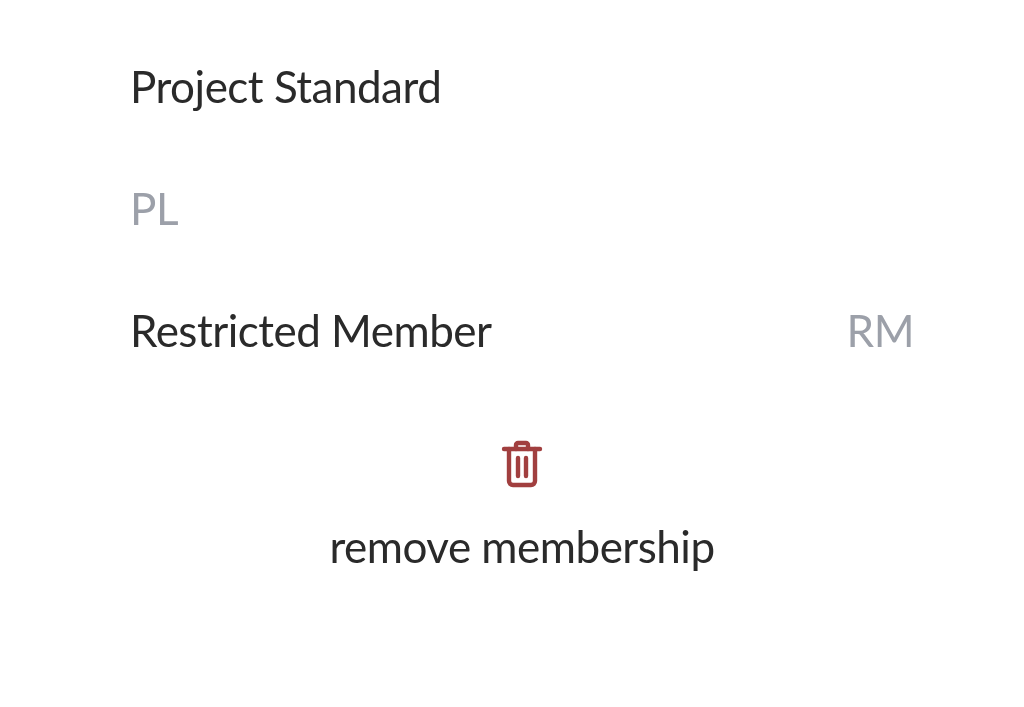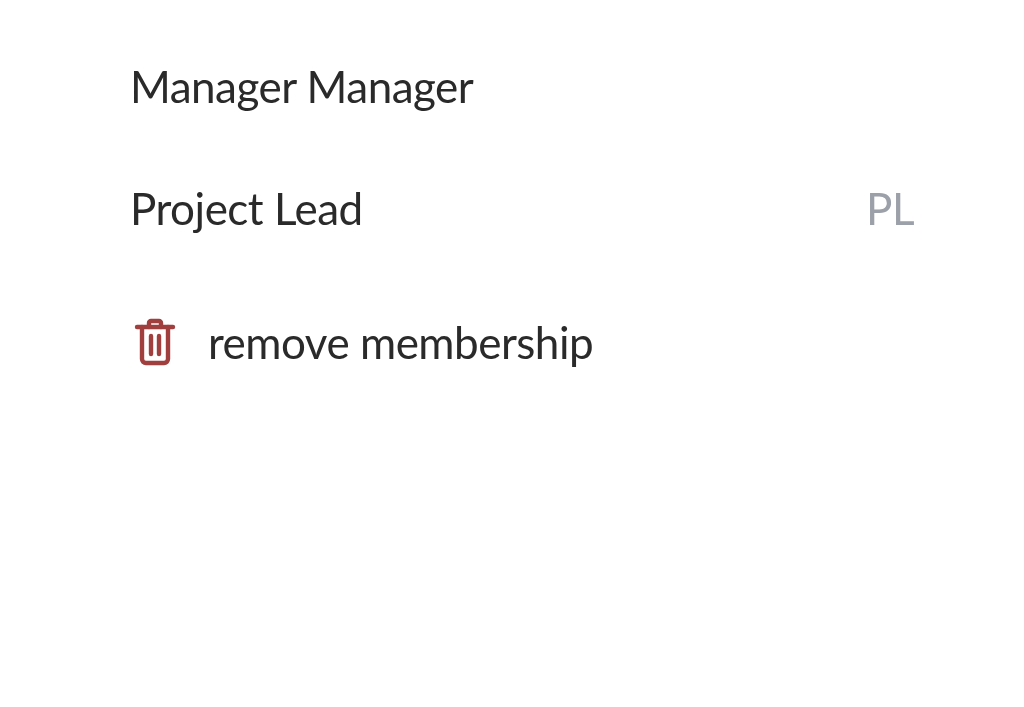--- a/index.html
+++ b/index.html
@@ -35,48 +35,52 @@
       font-size: 44px;
       font-weight: 400;
       color: #9ca0a9;
       letter-spacing: -0.5px;
     }
     .remove-item {
       display: flex;
       align-items: center;
       gap: 28px;
       margin-top: 10px;
+      flex-direction: column;
     }
     .trash-icon {
       width: 50px;
       height: 56px;
       flex-shrink: 0;
     }
     .remove-label {
       font-size: 44px;
       font-weight: 400;
       color: #2a2a2a;
       letter-spacing: -0.5px;
     }
   </style>
 </head>
 <body>
 
 <div class="role-list">
 
   <div class="role-item">
-    <span class="role-label">Manager Manager</span>
+    <span class="role-label">Project Standard</span>
   </div>
 
   <div class="role-item">
-    <span class="role-label">Project Lead</span>
     <span class="role-abbr">PL</span>
   </div>
 
 
+  <div class="role-item">
+    <span class="role-label">Restricted Member</span>
+    <span class="role-abbr">RM</span>
+  </div>
 
   <div class="remove-item">
     <span class="trash-icon">
       <svg viewBox="0 0 24 28" width="50" height="56">
         <g fill="none" stroke="#a13f3f" stroke-width="2.2" stroke-linecap="round" stroke-linejoin="round">
 
           <path d="M3 6.5 h18"></path>
 
           <path d="M9 6.5 v-2 a1 1 0 0 1 1 -1 h4 a1 1 0 0 1 1 1 v2"></path>
 

